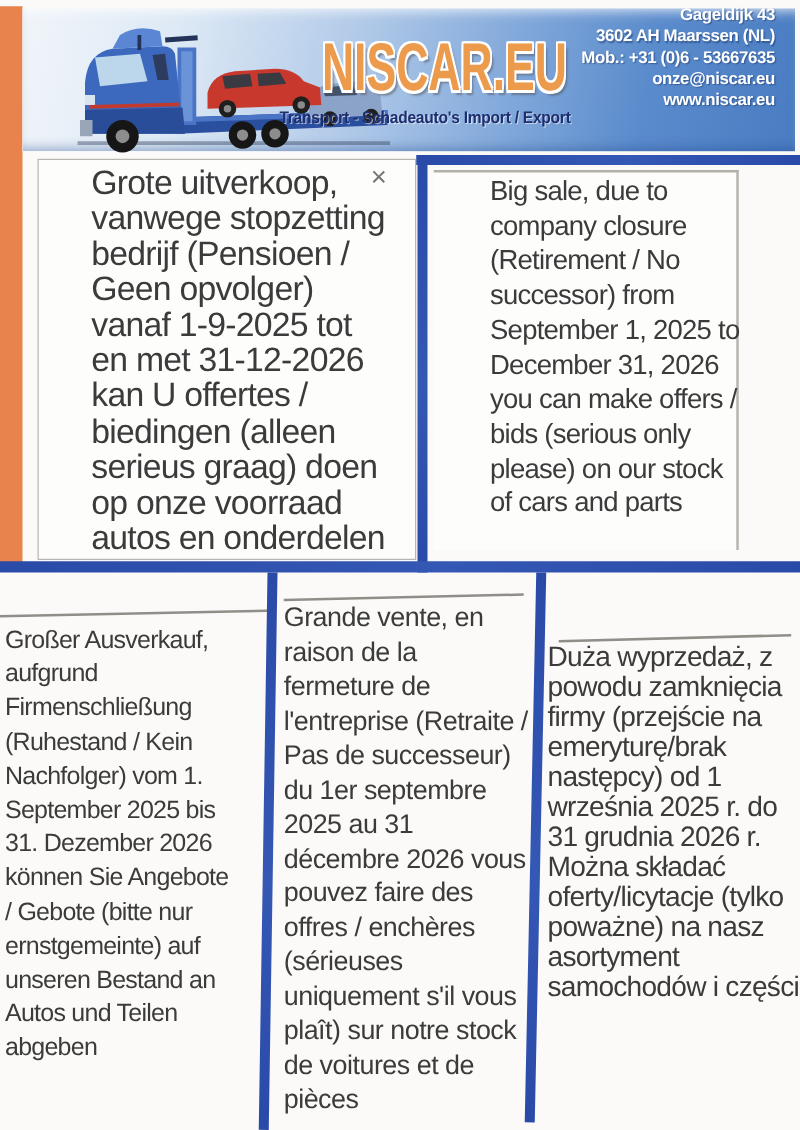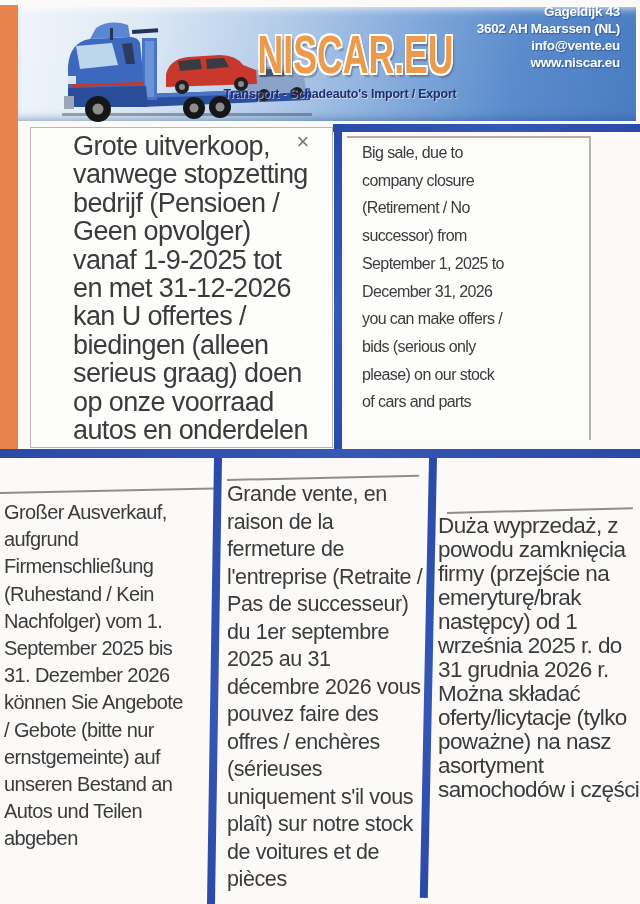--- a/index.html
+++ b/index.html
@@ -61,21 +61,21 @@
   }
   .en-card{
     left:347px;top:136px;width:242px;height:302px;
     border-top:2px solid #b2afa9;border-right:2px solid #b7b4ae;
   }
   .block-text{
     position:absolute;color:#3b3b3b;white-space:pre;
     letter-spacing:-.6px;
   }
   .nl-text{left:73px;top:132px;font-size:27px;line-height:28.4px;}
-  .en-text{left:362px;top:139px;font-size:16px;line-height:27.7px;}
+  .en-text{left:392px;top:139px;font-size:22px;line-height:27.7px;}
   .de-text{left:4px;top:499px;font-size:20px;line-height:27.2px;}
   .fr-text{left:227px;top:481px;font-size:21.5px;line-height:27.5px;letter-spacing:-.4px;}
   .pl-text{left:438px;top:514px;font-size:22.5px;line-height:24px;}
   .close-btn{
     position:absolute;left:292px;top:131px;width:22px;height:22px;
     font-size:22px;line-height:22px;text-align:center;color:#757575;
     cursor:pointer;
   }
   
   .marker{position:absolute;background:linear-gradient(90deg,#2a4aa8,#3558b4 55%,#2a4aa8);}
@@ -145,21 +145,22 @@
       <rect x="118" y="20" width="26" height="4" fill="#24335a" transform="rotate(-4 118 20)"></rect>
     </svg>
   </div>
 
   <div class="logo">NISCAR.EU</div>
   <div class="tagline">Transport - Schadeauto's Import / Export</div>
 
   <div class="contact">
     <div>Gageldijk 43</div>
     <div>3602 AH  Maarssen (NL)</div>
-    <div>info@vente.eu</div>
+    <div>Mob.: +31 (0)6 - 53667635</div>
+    <div>onze@niscar.eu</div>
     <div>www.niscar.eu</div>
   </div>
 
   <div class="thin-card dutch-card"></div>
   <div class="block-text nl-text">Grote uitverkoop,
 vanwege stopzetting
 bedrijf (Pensioen /
 Geen opvolger)
 vanaf 1-9-2025 tot
 en met 31-12-2026

